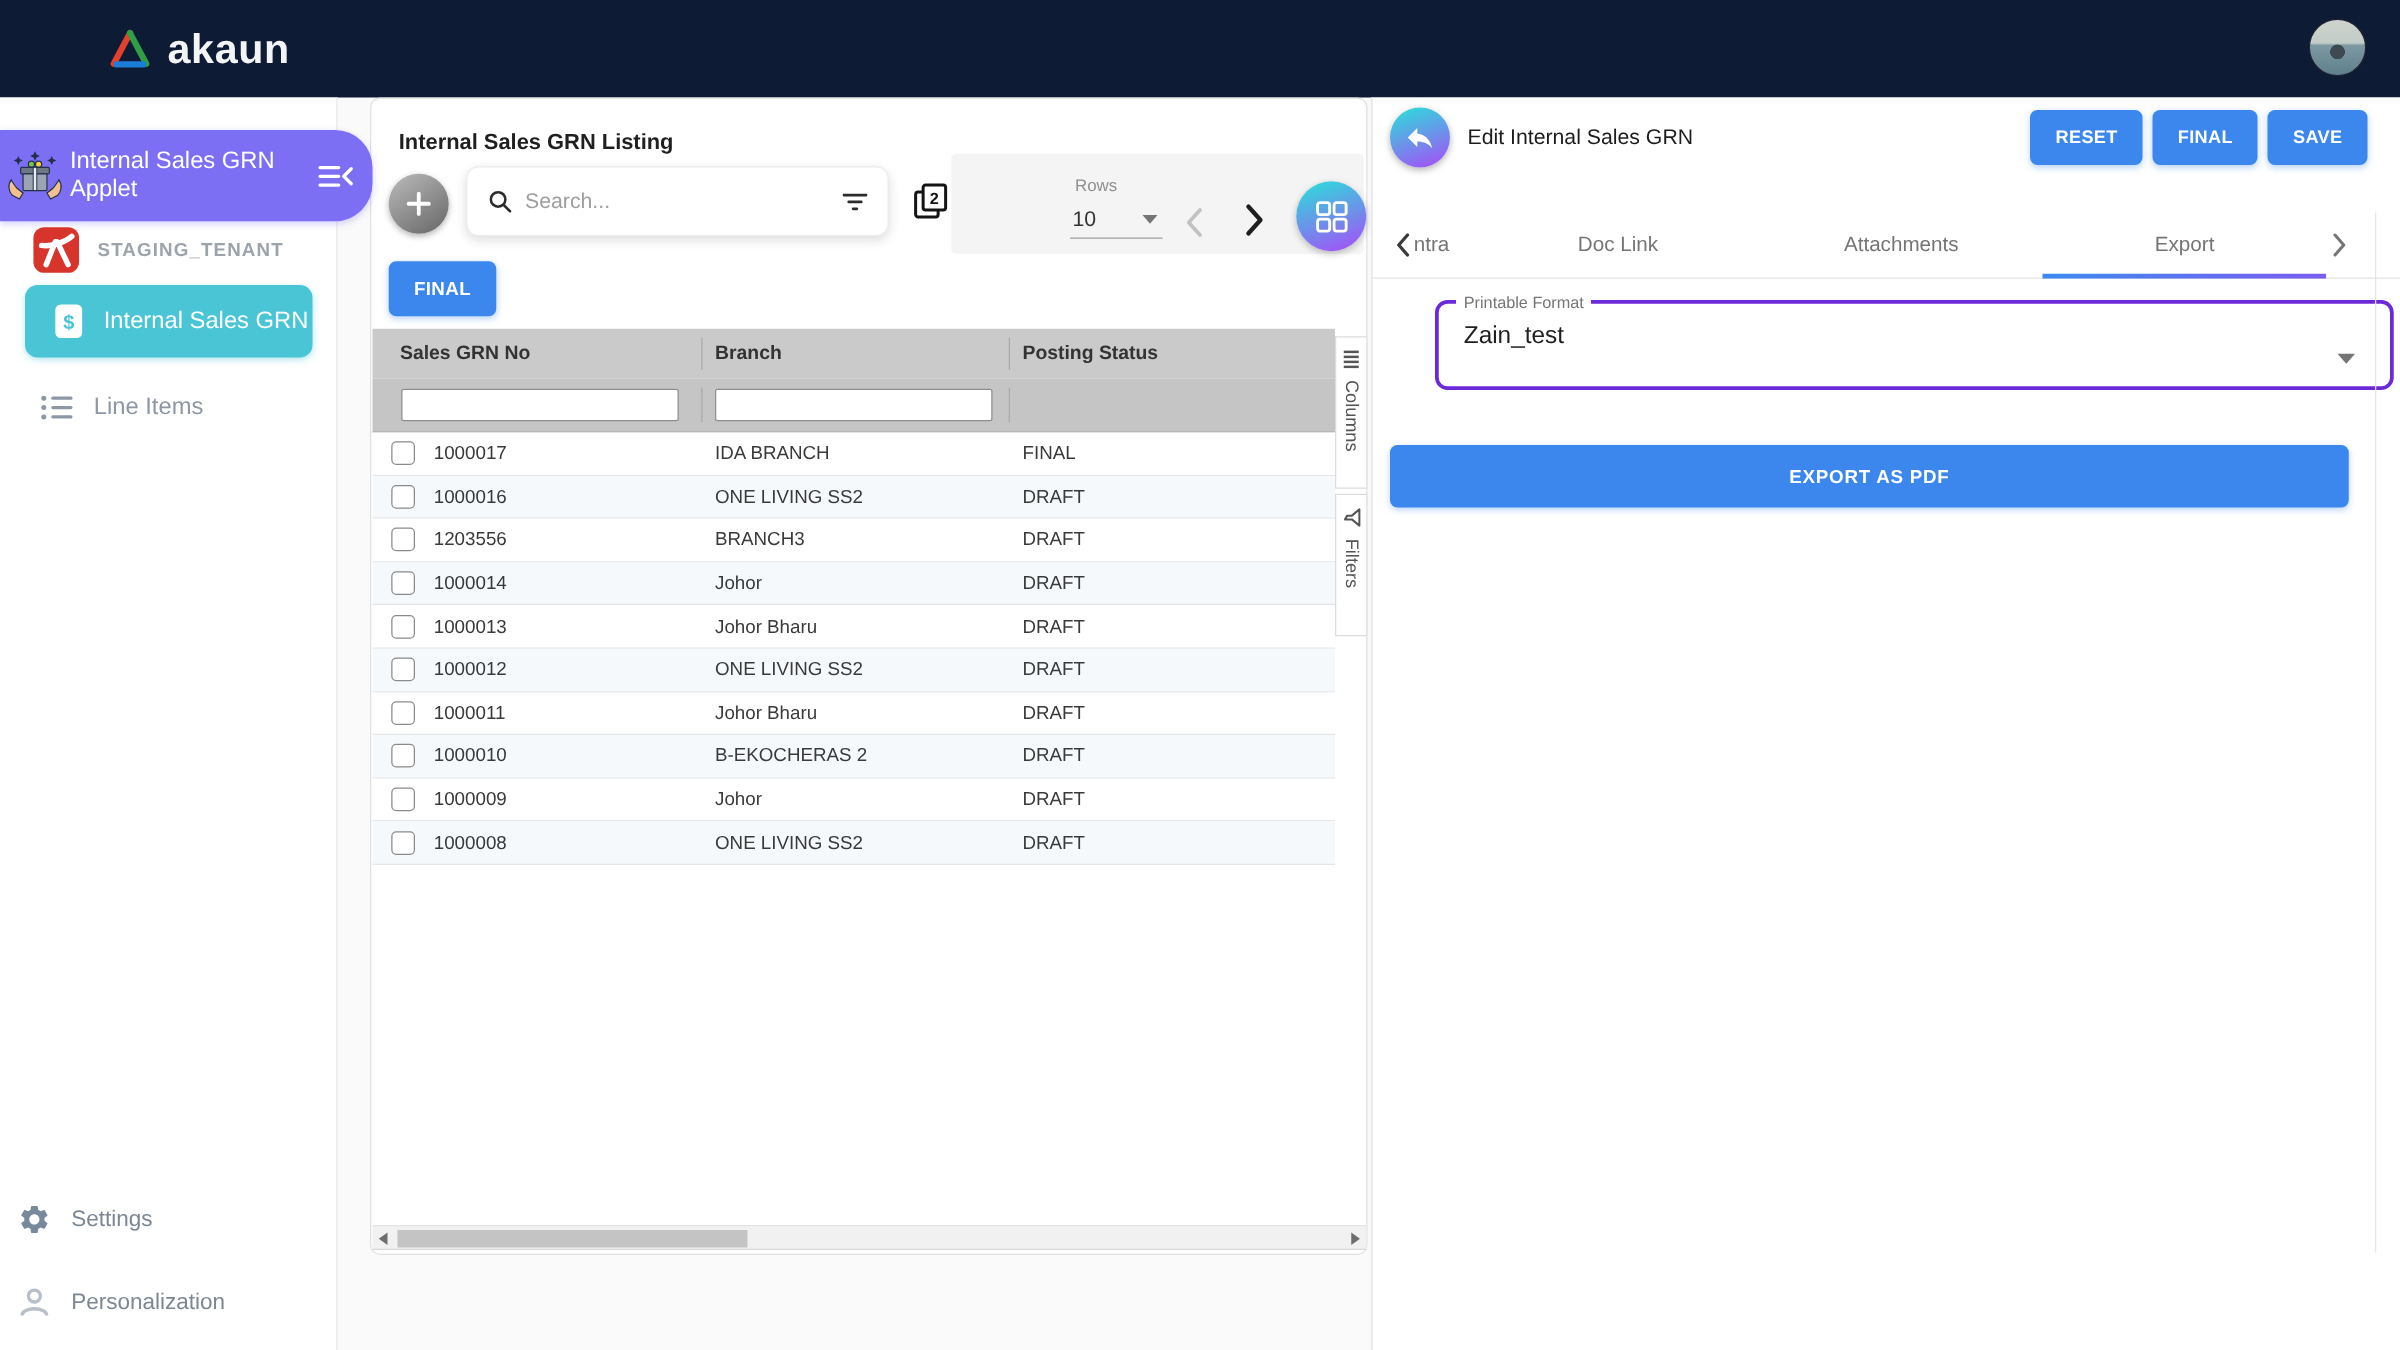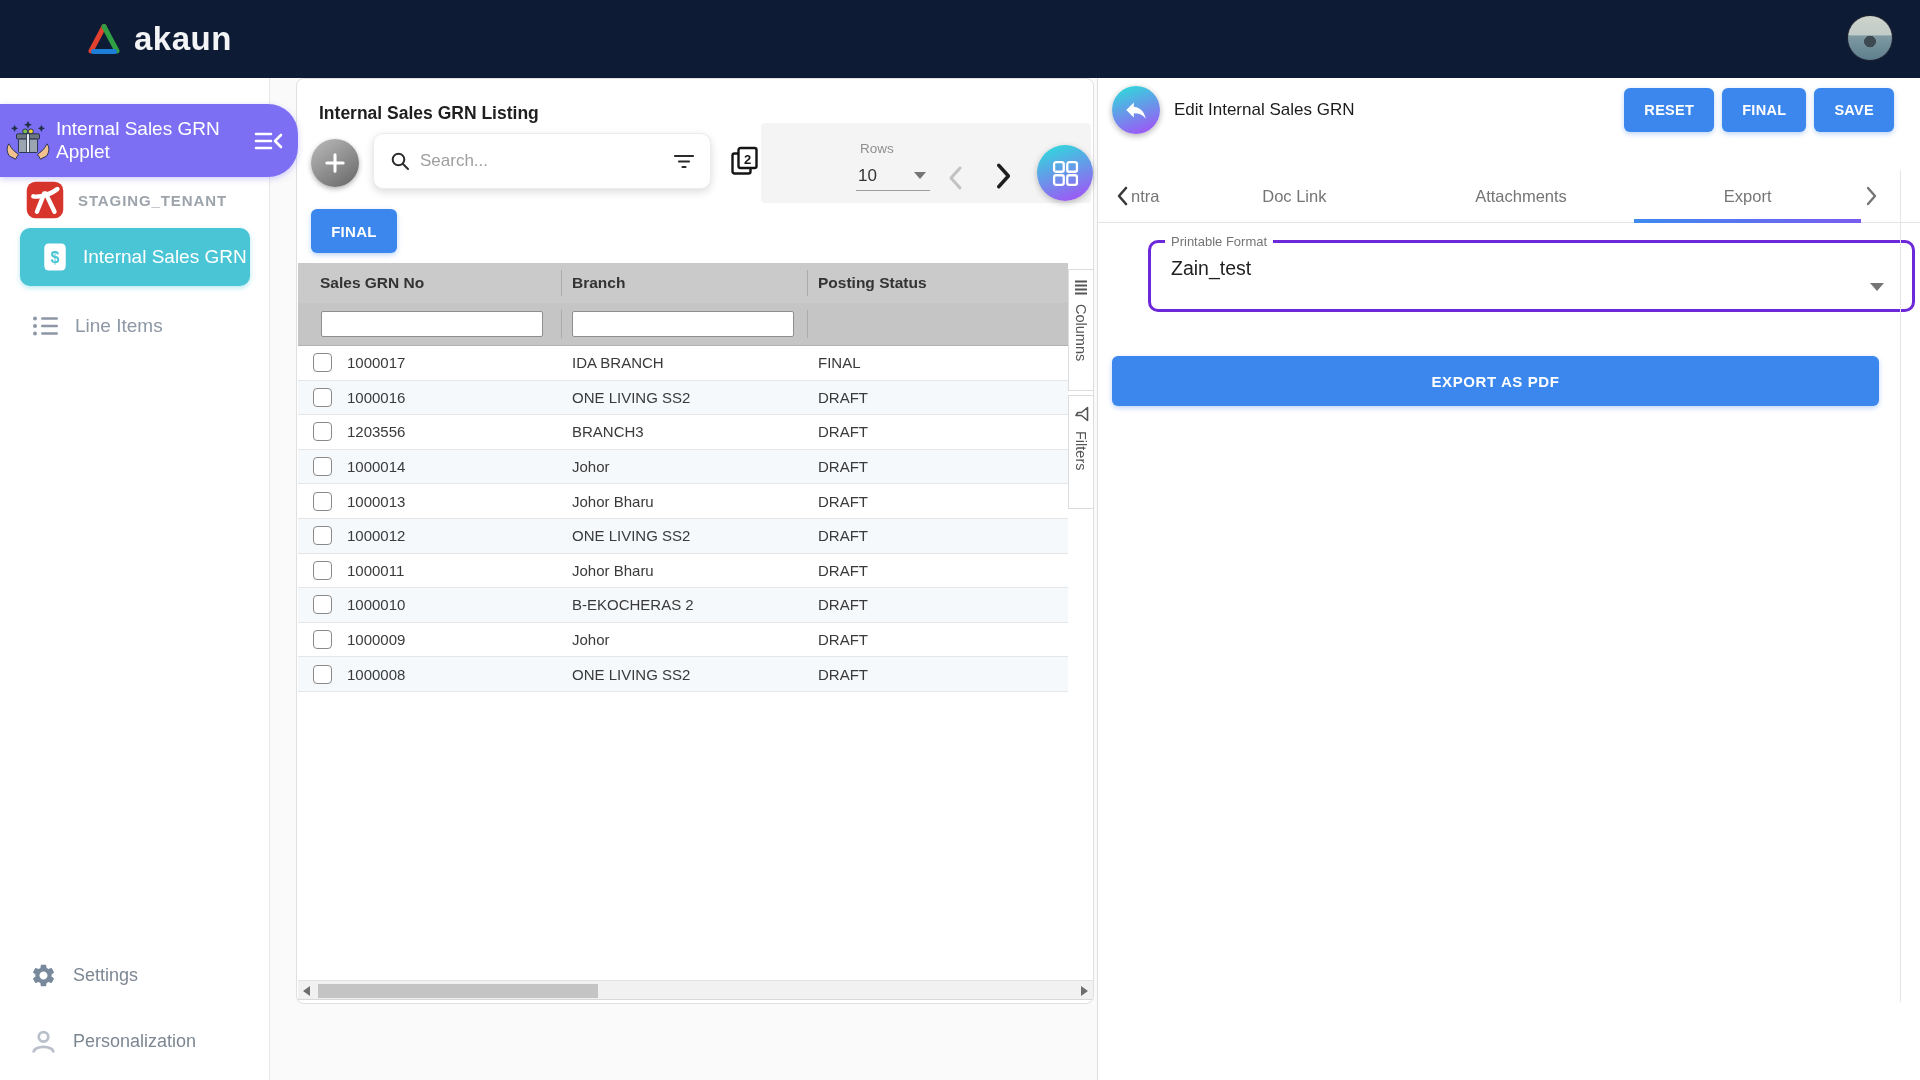--- a/index.html
+++ b/index.html
@@ -25,21 +25,21 @@
 
   .tenant-row { position:absolute; left:26px; top:102px; height:40px; display:flex; align-items:center; }
   .tenant-label { margin-left:14px; font-size:15px; font-weight:700; letter-spacing:.9px; color:#9CA3AB; }
 
   .active-item { position:absolute; left:20px; top:150px; width:230px; height:58px; background:#49C5D6; border-radius:10px; display:flex; align-items:center; padding-left:22px; box-shadow:0 2px 5px rgba(73,197,214,.4); cursor:pointer; }
   .active-item .label { margin-left:15px; color:#fff; font-size:19px; font-weight:500; }
 
   .line-items-row { position:absolute; left:32px; top:230px; height:36px; display:flex; align-items:center; cursor:pointer; }
   .line-items-row .label { margin-left:16px; font-size:19px; color:#8D97A5; }
 
-  .side-footer-row { position:absolute; left:30px; height:38px; display:flex; align-items:center; cursor:pointer; }
+  .side-footer-row { position:absolute; left:14px; height:38px; display:flex; align-items:center; cursor:pointer; }
   .side-footer-row .label { margin-left:16px; font-size:18px; color:#7D8793; }
   .row-settings { top:878px; }
   .row-personalization { top:944px; }
 
   
   .listing-card { position:absolute; left:296px; top:78px; width:798px; height:926px; background:#fff; border:1px solid #E0E0E0; border-radius:8px; }
   .listing-title { position:absolute; left:22px; top:24px; font-size:17.5px; font-weight:600; color:#1F1F1F; }
 
   .toolbar-bg { position:absolute; left:464px; top:44px; width:330px; height:80px; background:#F4F4F4; border-radius:4px; }
   .plus-btn { position:absolute; left:14px; top:60px; width:48px; height:48px; border-radius:50%; background:linear-gradient(145deg,#B3B3B3 10%,#6E6E6E 90%); display:flex; align-items:center; justify-content:center; cursor:pointer; box-shadow:0 2px 5px rgba(0,0,0,.3); }

